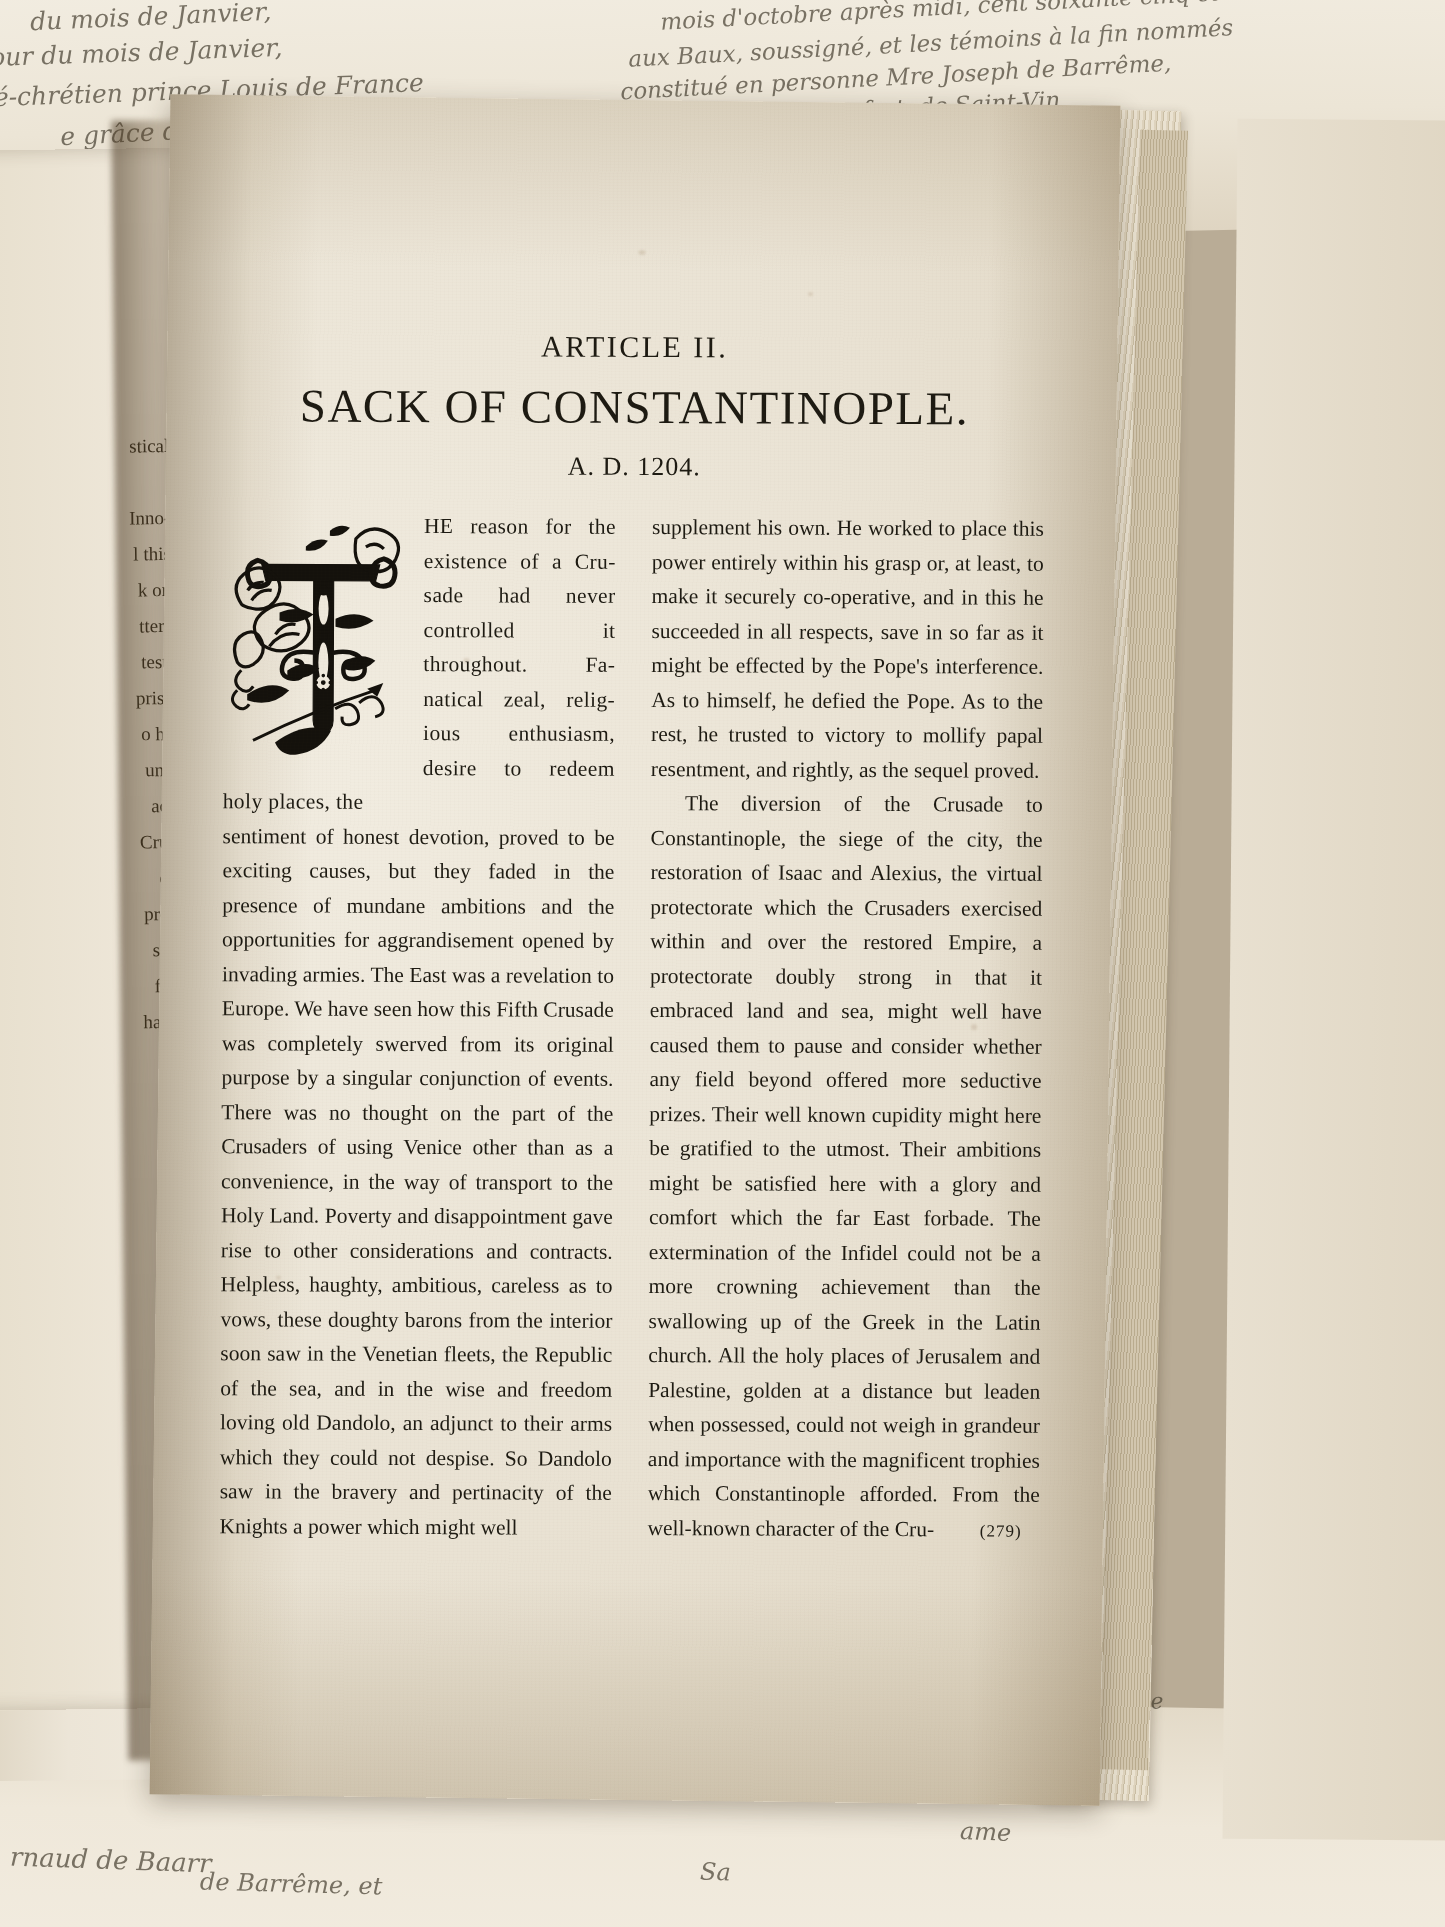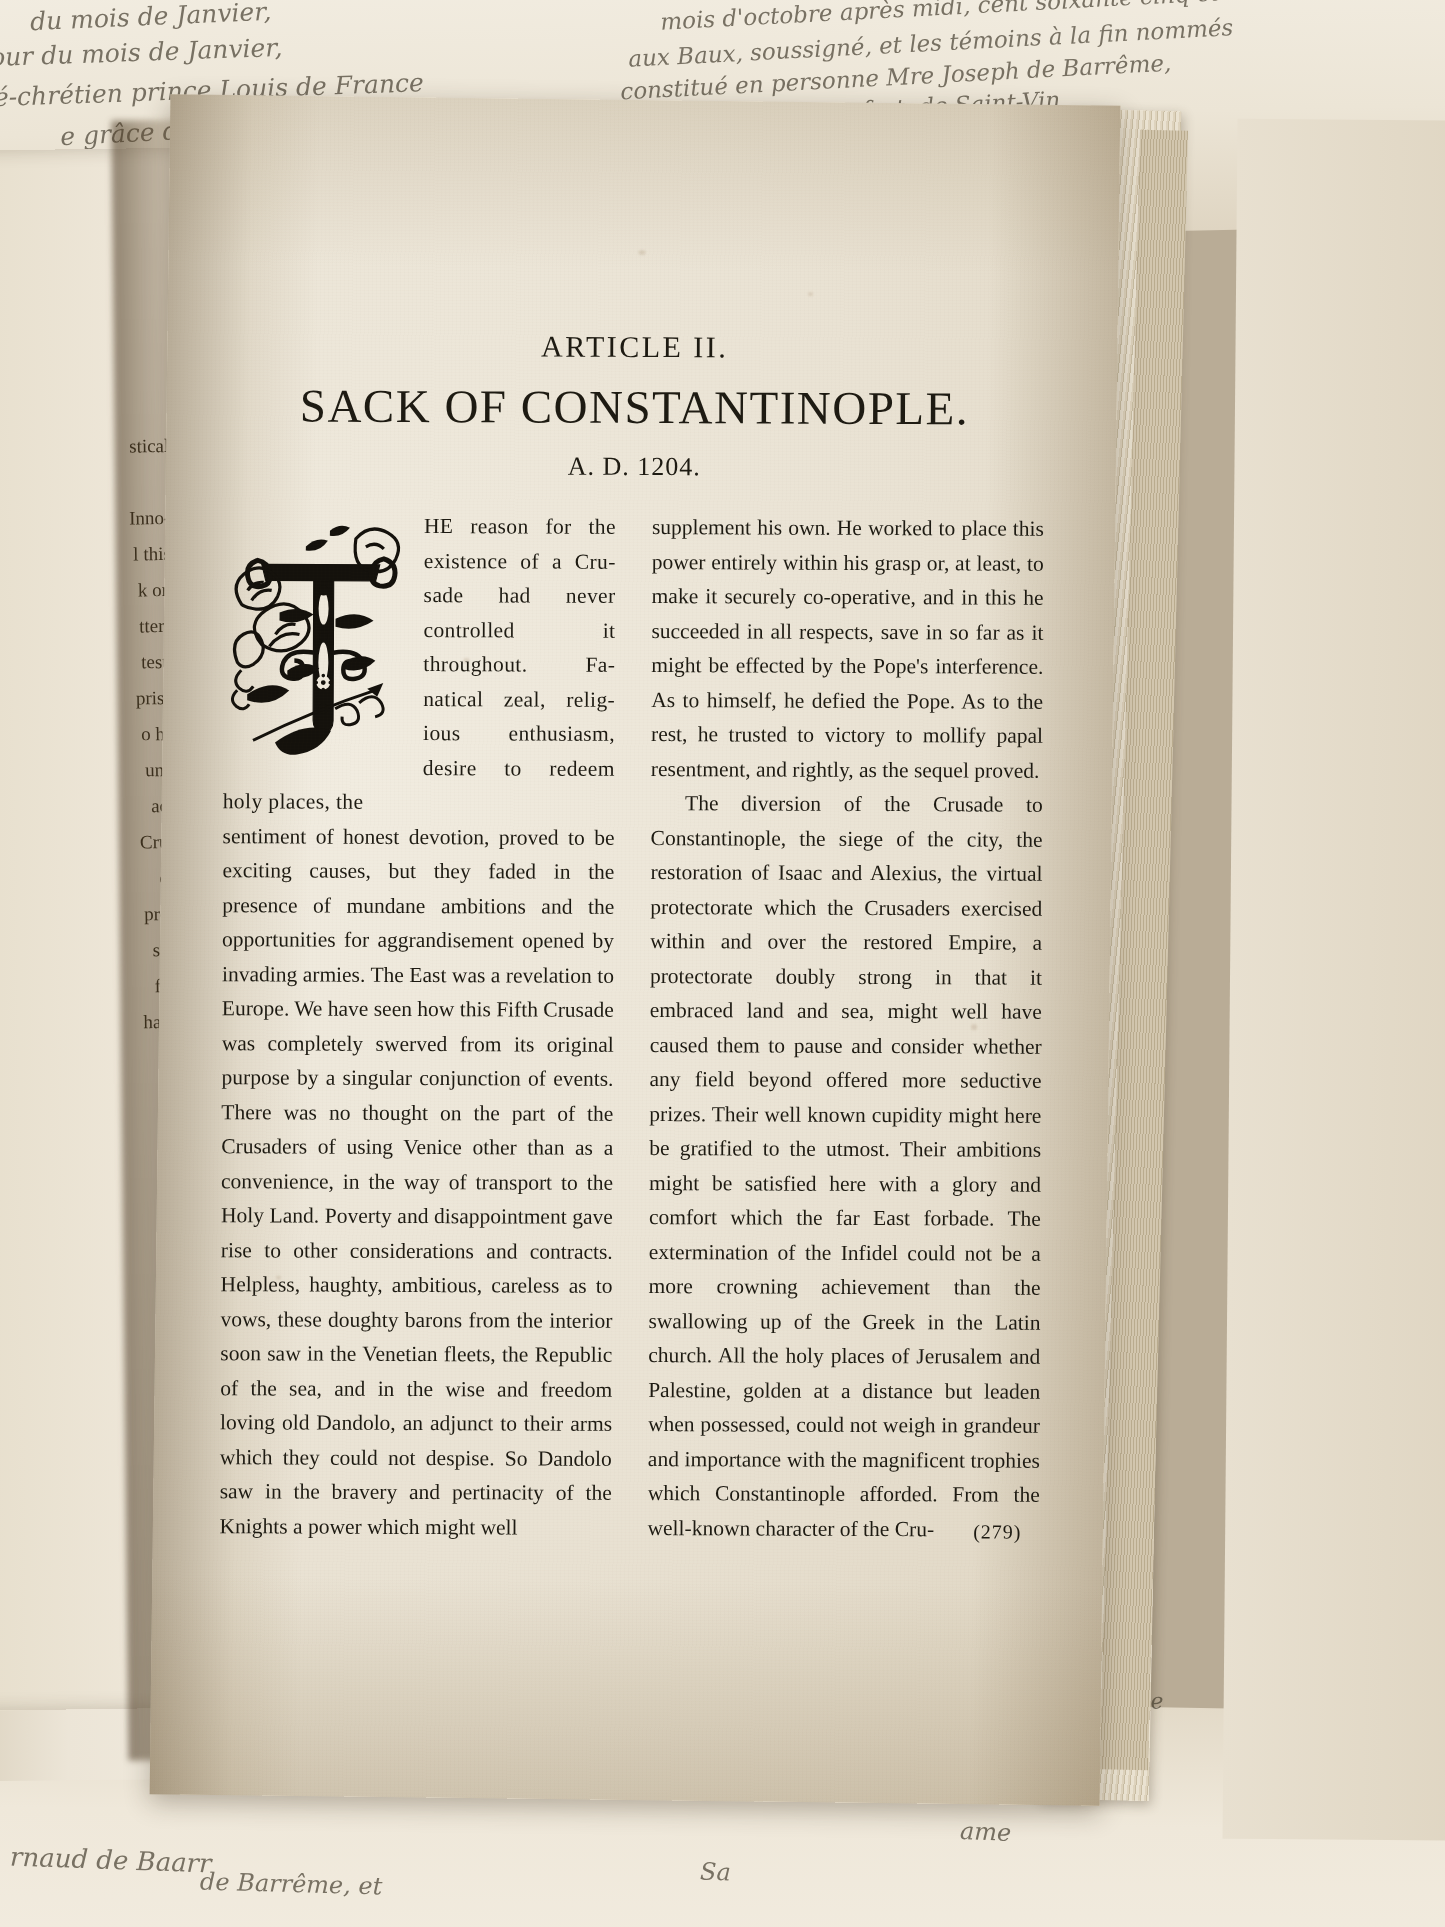--- a/index.html
+++ b/index.html
@@ -156,21 +156,21 @@
   
   #dropcap{
     float:left;width:196px;height:244px;margin:4px 10px 0 -6px;shape-outside:margin-box;
   }
   #dropcap svg{display:block;width:196px;height:244px;}
 
   
   #first-run{letter-spacing:.4px;}
 
   #folio{
-    position:absolute;right:18px;bottom:-2px;font-size:20px;letter-spacing:1px;
+    position:absolute;right:18px;bottom:-2px;font-size:17px;letter-spacing:1px;
   }
   #col-right{position:relative;}
 </style>
 </head>
 <body>
 
 <div id="scene">
 
   <div class="bg-sheet" id="bg-top"></div>
   <div class="bg-sheet" id="bg-bottom"></div>

